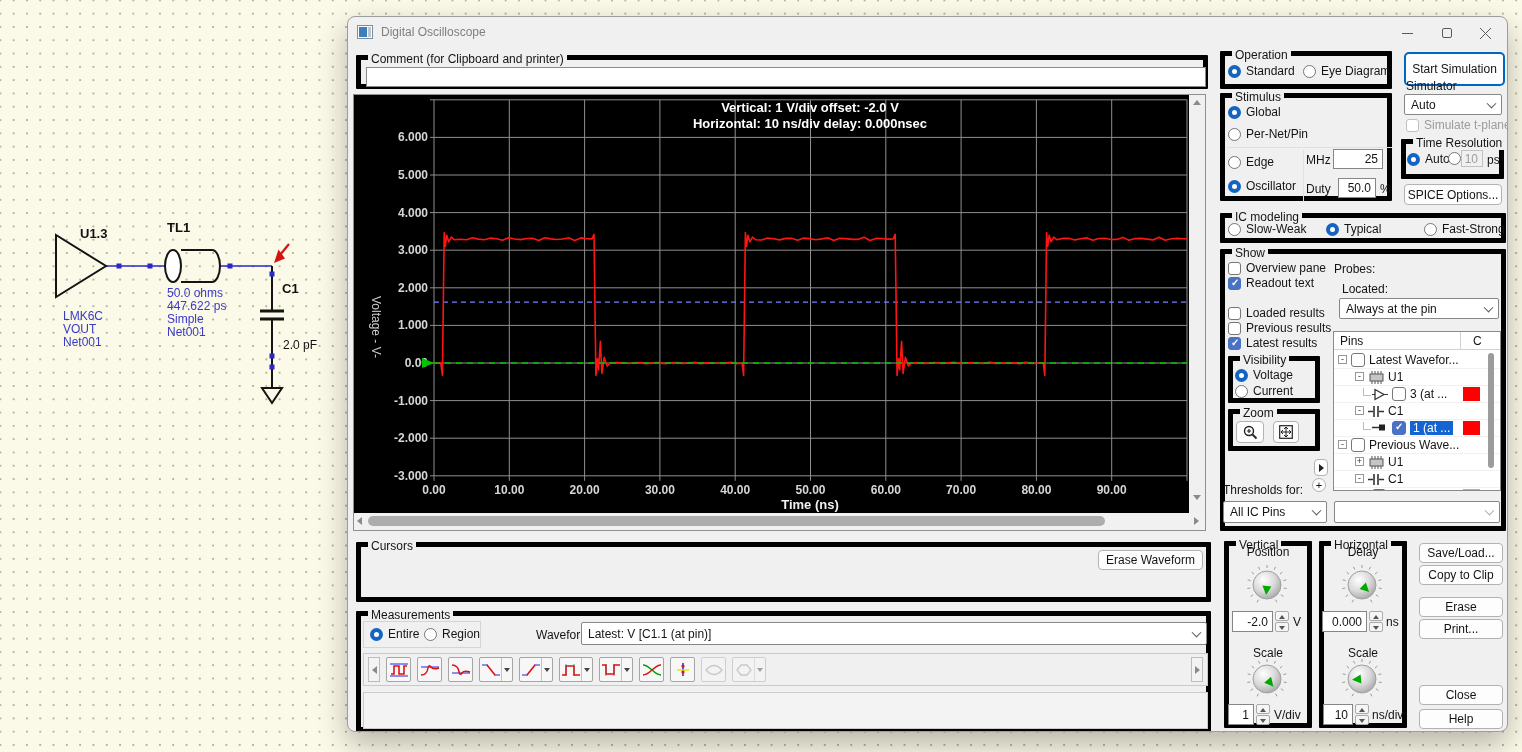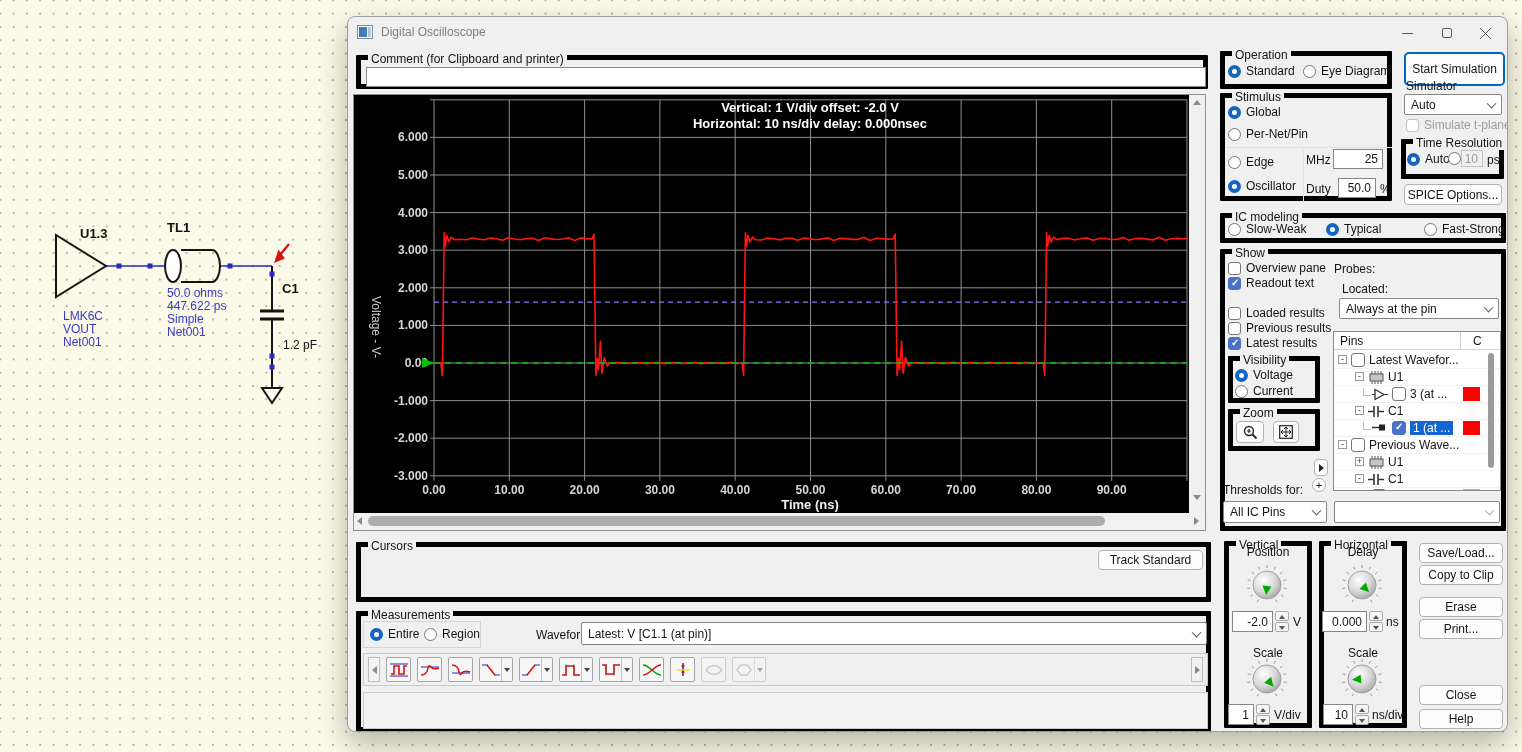--- a/index.html
+++ b/index.html
@@ -111,21 +111,21 @@
       <rect x="107.5" y="43.5" width="5" height="5"></rect>
     <rect x="187.5" y="43.5" width="5" height="5"></rect>
       <rect x="229.5" y="51.5" width="5" height="5"></rect>
     <rect x="229.5" y="133.5" width="5" height="5"></rect>
       <rect x="229.5" y="144.5" width="5" height="5"></rect>
   </g>
 </svg>
 <div class="sch-ref" style="left:80px;top:226px">U1.3</div>
 <div class="sch-ref" style="left:167px;top:220px">TL1</div>
 <div class="sch-ref" style="left:282px;top:281px">C1</div>
-<div class="sch-blk" style="left:283px;top:338px">1.2 pF</div>
+<div class="sch-blk" style="left:283px;top:338px">2.0 pF</div>
 <div class="sch-val" style="left:63px;top:310px">
   <div>LMK6C</div>
     <div>VOUT</div>
     <div>Net001</div>
 </div>
 <div class="sch-val" style="left:167px;top:287px">
   <div>50.0 ohms</div>
     <div>447.622 ps</div>
   <div>Simple</div>
     <div>Net001</div>
@@ -478,21 +478,21 @@
     <span class="chev"></span>
   </div>
   <div class="combo dim" style="left:986px;top:484px;width:166px;height:22px">
     <span class="chev"></span>
   </div>
 
   <div class="gb" style="left:8px;top:525px;width:855px;height:60px">
     <span class="gbl">Cursors</span>
   </div>
   <div class="btn" style="left:750px;top:533px;width:105px;height:20px">
-    <span>Track Standard</span>
+    <span>Erase Waveform</span>
   </div>
 
   <div class="gb" style="left:8px;top:594px;width:855px;height:121px">
     <span class="gbl">Measurements</span>
   </div>
   <div class="abs" style="left:15px;top:604px;width:118px;height:27px;border:1px solid #d4d4d4"></div>
   <div class="row" style="left:22px;top:610px">
     <span class="radio sel"></span>
     <span class="lbl">Entire</span>
   </div>

